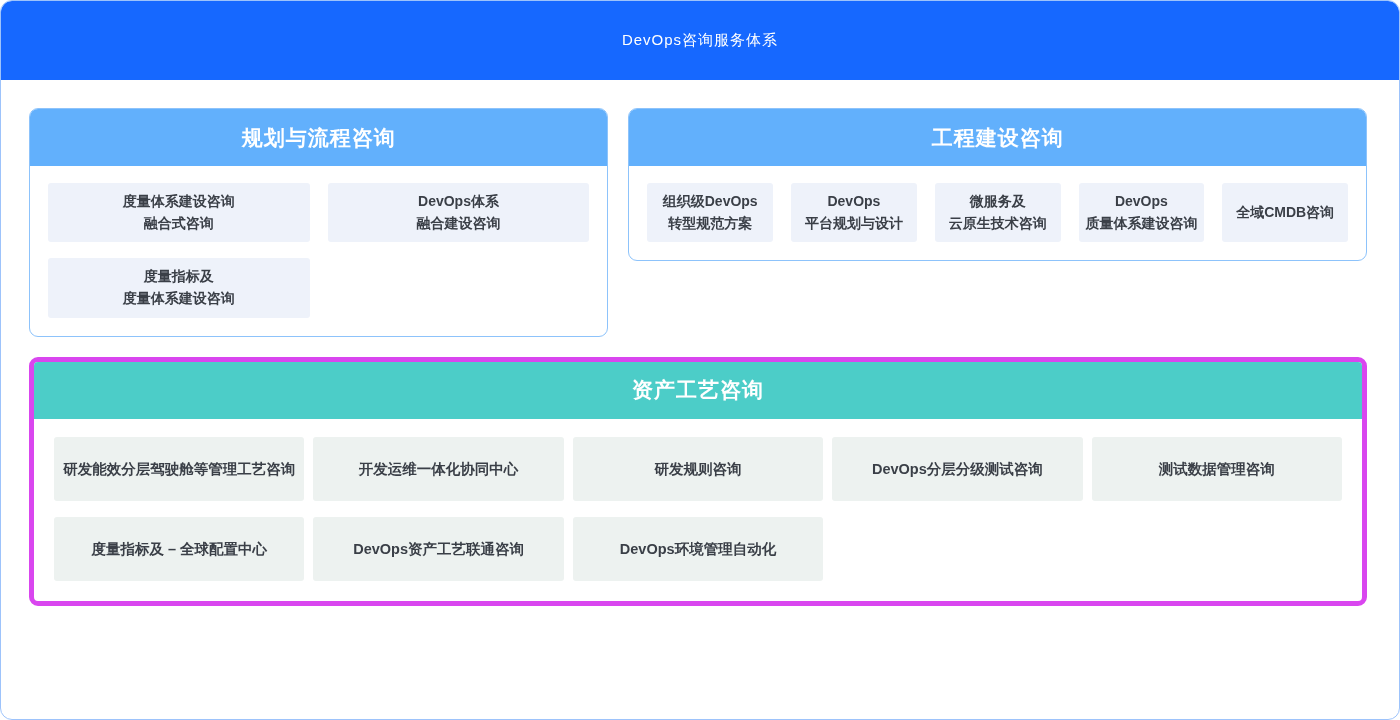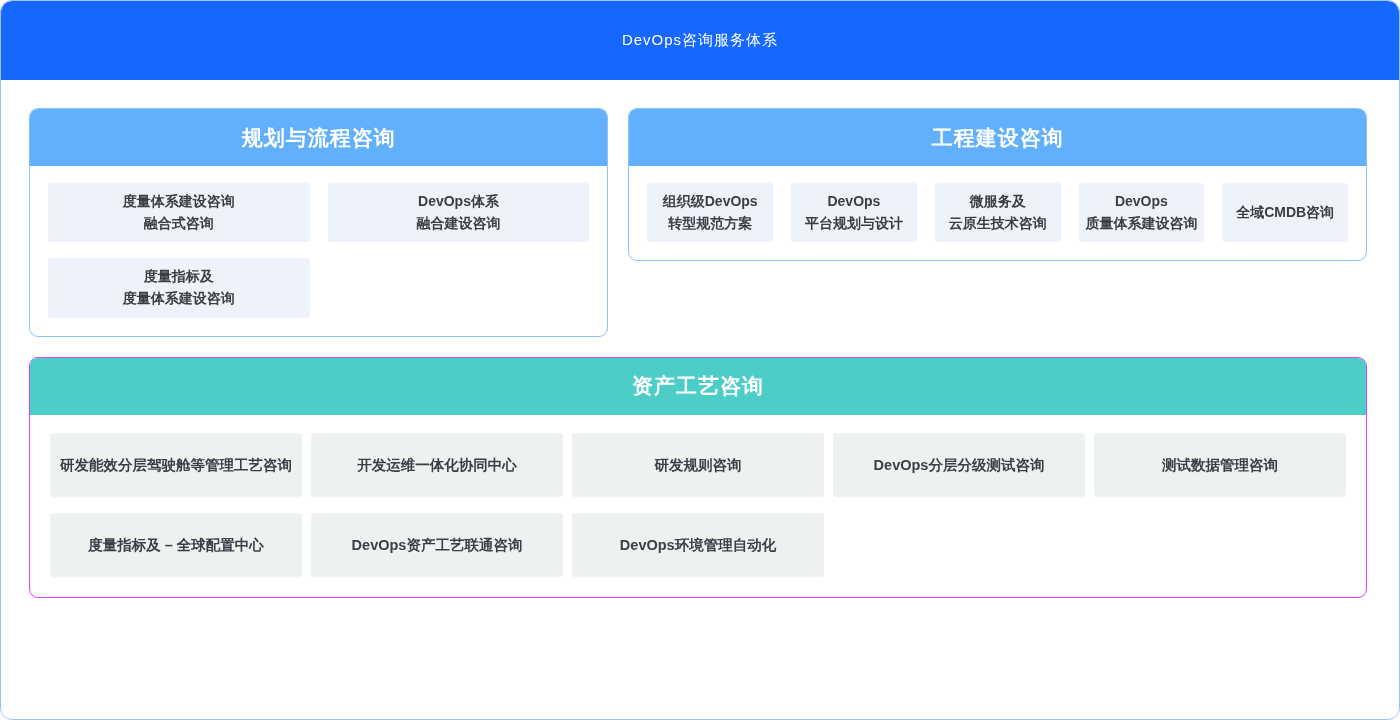--- a/index.html
+++ b/index.html
@@ -106,21 +106,21 @@
   }
   .cell.blue {
     background: #eef2fa;
     min-height: 59px;
     padding: 8px 6px;
   }
 
   
   .bottom-card {
     margin-top: 20px;
-    border: 1px solid #d946ef;
+    border: 5px solid #d946ef;
     border-radius: 9px;
     overflow: hidden;
     background: #ffffff;
   }
   .bottom-card .panel-body {
     padding: 18px 20px 20px 20px;
   }
   .grid.bottom { gap: 16px 9px; }
   .cell.teal {
     background: #edf2f0;

